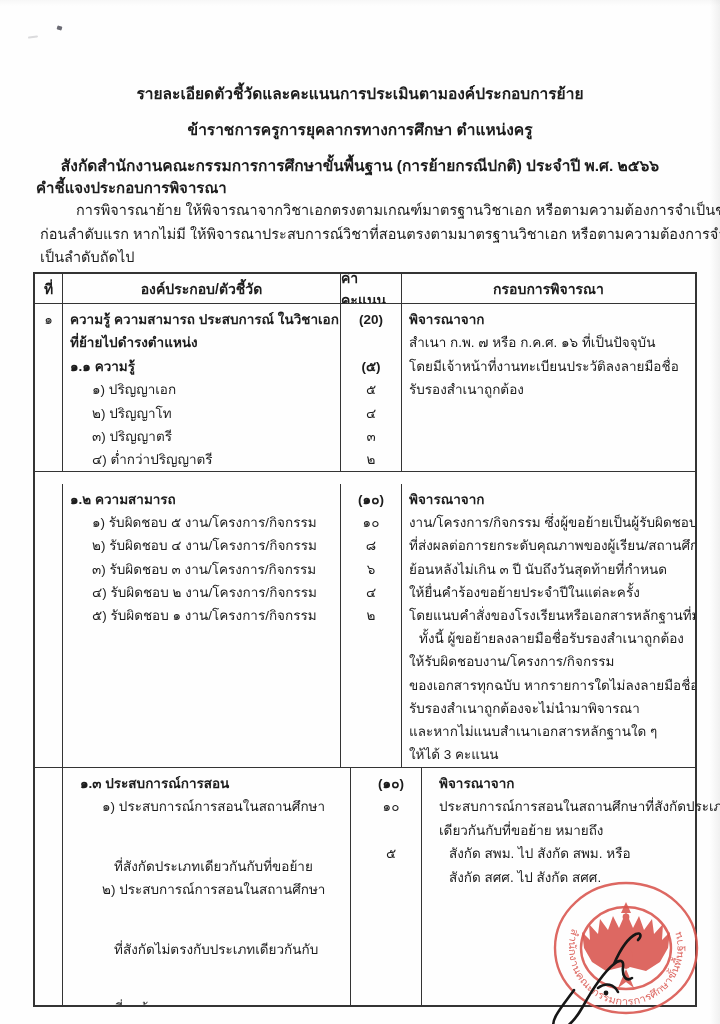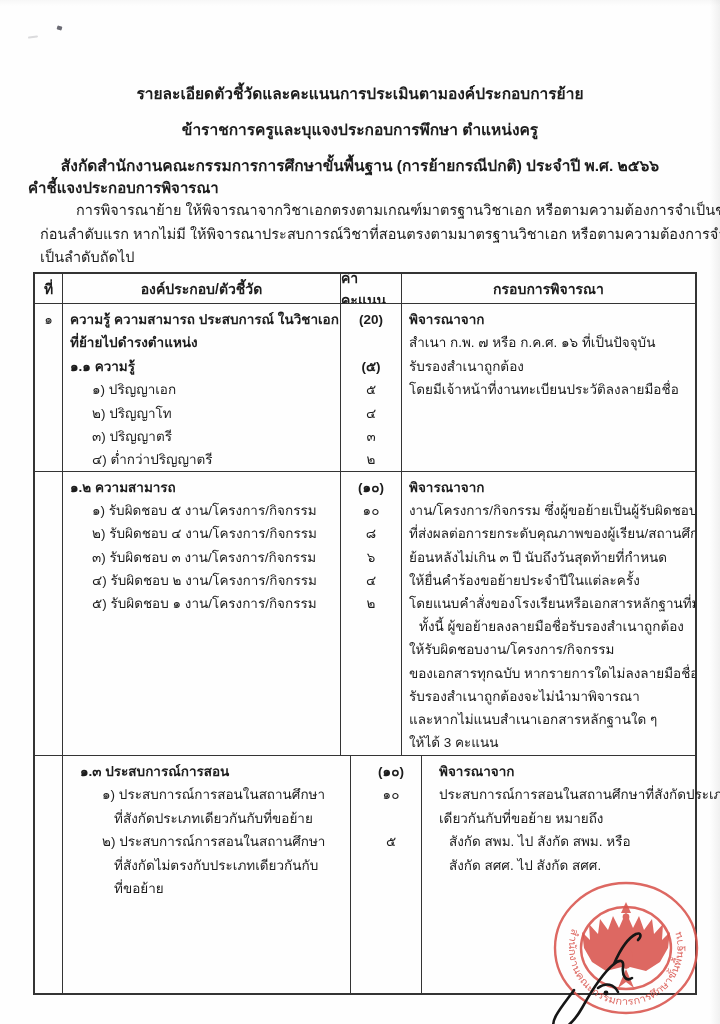--- a/index.html
+++ b/index.html
@@ -26,21 +26,21 @@
   .speck2{
     position:absolute;left:28px;top:36px;width:10px;height:2px;
     background:#9a9aa0;opacity:.35;transform:rotate(-8deg);border-radius:1px;
   }
   .title-block{
     position:absolute;top:76px;left:0;width:720px;
     text-align:center;font-weight:700;font-size:15.5px;
   }
   .title-block .tline{line-height:36px;text-align:center;}
   .instr-heading{
-    position:absolute;top:176px;left:28px;
+    position:absolute;top:176px;left:36px;
     font-weight:700;font-size:15px;
   }
   .instr-para{
     position:absolute;top:199px;left:40px;width:650px;
     font-size:14.5px;
   }
   .instr-para .pline{line-height:23.5px;white-space:nowrap;}
   .instr-para .pline.indent{padding-left:36px;}
 
   
@@ -59,48 +59,48 @@
     display:flex;align-items:center;justify-content:center;
     border-right:1.6px solid #343434;overflow:hidden;
   }
   .thead .hcell:last-child{border-right:none;}
   .trow{
     display:grid;grid-template-columns:28px 278px 61px 293px;
     border-bottom:1.6px solid #343434;
   }
   .trow:last-child{border-bottom:none;}
   .r1{height:167px;}
-  .r2{height:283px;}
+  .r2{height:283px;margin-top:12px;}
   .r3{height:237px;gap:10px;}
   .cell{border-right:1.6px solid #343434;padding:4px 2px 0 7px;overflow:hidden;}
   .cell:last-child{border-right:none;}
   .cell.no, .cell.score{text-align:center;padding-left:0;padding-right:0;}
   .line{white-space:nowrap;}
   .r1 .line{line-height:23.4px;}
   .r2 .line{line-height:23.2px;}
   .r3 .line{line-height:23.4px;}
   .line.b{font-weight:700;}
   .cell.left .line.i1{padding-left:22px;}
-  .cell.left .line.i2{padding-left:34px;}
+  .cell.left .line.i2{padding-left:34px;margin-top:36px;}
   .cell.right .line.i3{padding-left:10px;}
 
   
   .stamp{position:absolute;left:540px;top:872px;width:172px;height:152px;}
 </style>
 </head>
 <body>
 
 <div class="page">
   <div class="edge-shade"></div>
   <div class="speck"></div>
   <div class="speck2"></div>
 
   <div class="title-block">
     <div class="tline">รายละเอียดตัวชี้วัดและคะแนนการประเมินตามองค์ประกอบการย้าย</div>
-    <div class="tline">ข้าราชการครูและบุแจงประกอบการพึกษา ตำแหน่งครู</div>
+    <div class="tline">ข้าราชการครูการยุคลากรทางการศึกษา ตำแหน่งครู</div>
     <div class="tline">สังกัดสำนักงานคณะกรรมการการศึกษาขั้นพื้นฐาน (การย้ายกรณีปกติ) ประจำปี พ.ศ. ๒๕๖๖</div>
   </div>
 
   <div class="instr-heading">คำชี้แจงประกอบการพิจารณา</div>
   <div class="instr-para">
     <div class="pline indent">การพิจารณาย้าย ให้พิจารณาจากวิชาเอกตรงตามเกณฑ์มาตรฐานวิชาเอก หรือตามความต้องการจำเป็นของสถานศึกษา</div>
     <div class="pline">ก่อนลำดับแรก หากไม่มี ให้พิจารณาประสบการณ์วิชาที่สอนตรงตามมาตรฐานวิชาเอก หรือตามความต้องการจำเป็นของสถานศึกษา</div>
     <div class="pline">เป็นลำดับถัดไป</div>
   </div>
 
@@ -130,22 +130,22 @@
             <div class="line">&nbsp;</div>
             <div class="line b">(๕)</div>
             <div class="line">๕</div>
             <div class="line">๔</div>
             <div class="line">๓</div>
             <div class="line">๒</div>
           </div>
           <div class="cell right">
             <div class="line b">พิจารณาจาก</div>
             <div class="line">สำเนา ก.พ. ๗ หรือ ก.ค.ศ. ๑๖ ที่เป็นปัจจุบัน</div>
+            <div class="line">โดยมีเจ้าหน้าที่งานทะเบียนประวัติลงลายมือชื่อ</div>
             <div class="line">รับรองสำเนาถูกต้อง</div>
-            <div class="line">โดยมีเจ้าหน้าที่งานทะเบียนประวัติลงลายมือชื่อ</div>
           </div>
         </div>
         <div class="trow r2">
           <div class="cell no">
             <div class="line">&nbsp;</div>
           </div>
           <div class="cell left">
             <div class="line b">๑.๒ ความสามารถ</div>
             <div class="line i1">๑) รับผิดชอบ ๕ งาน/โครงการ/กิจกรรม</div>
             <div class="line i1">๒) รับผิดชอบ ๔ งาน/โครงการ/กิจกรรม</div>

